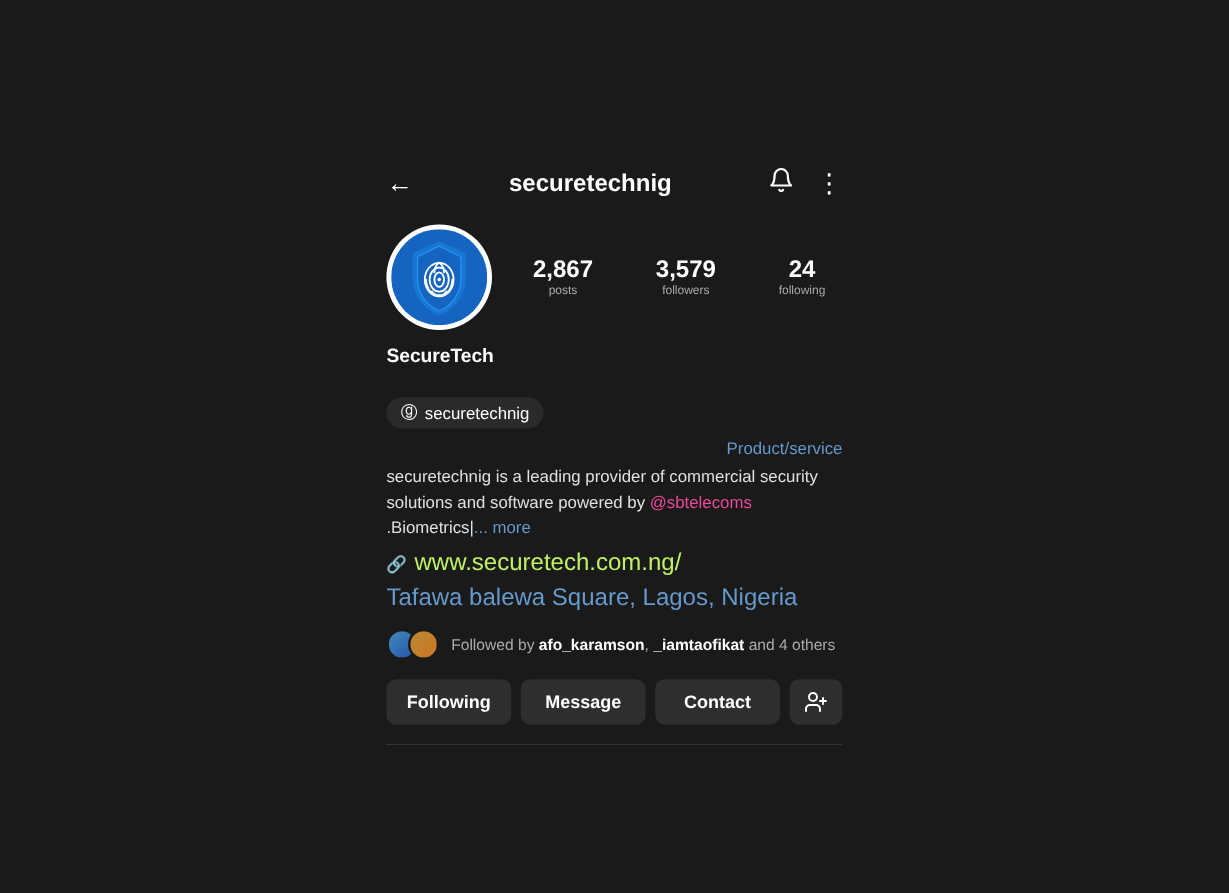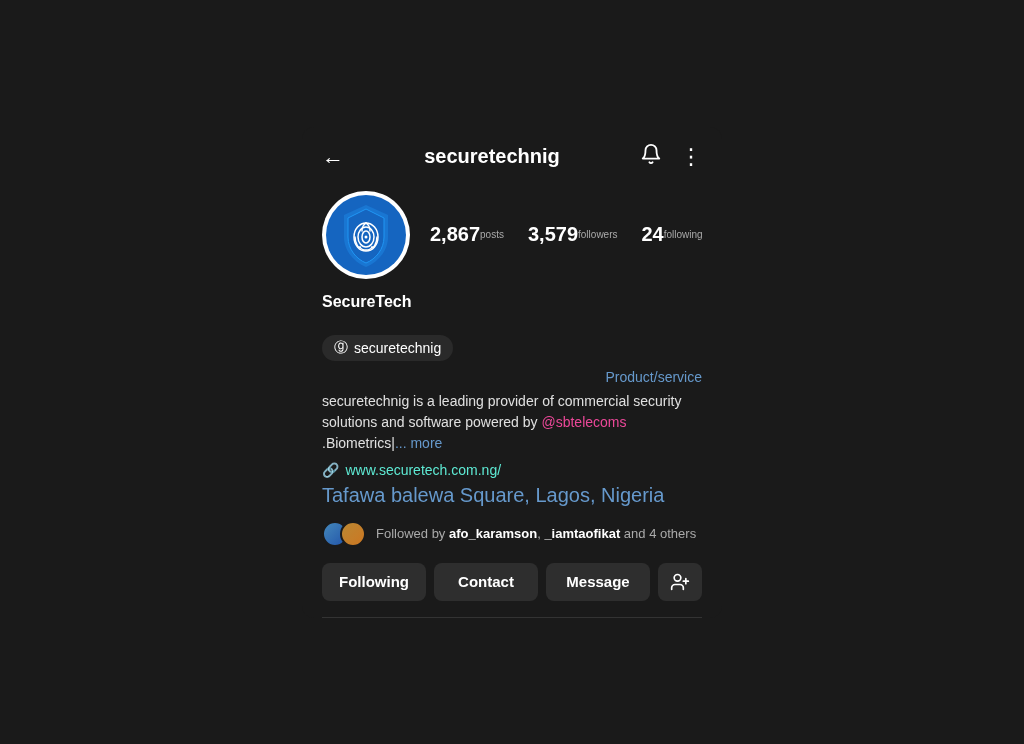--- a/index.html
+++ b/index.html
@@ -74,21 +74,21 @@
     }
 
     .stats-row {
       display: flex;
       gap: 24px;
       flex: 1;
       justify-content: space-around;
     }
     .stat-item {
       display: flex;
-      flex-direction: row;
+      flex-direction: column;
       align-items: center;
     }
     .stat-number {
       font-size: 20px;
       font-weight: 700;
       color: #ffffff;
     }
     .stat-label {
       font-size: 10px;
       color: #aaaaaa;
@@ -143,22 +143,22 @@
       display: flex;
       align-items: center;
       gap: 6px;
       margin-bottom: 6px;
     }
     .link-icon {
       color: #6699cc;
       font-size: 14px;
     }
     .website-link {
-      color: #5eead4;
-      font-size: 14px;
+      color: #bef264;
+      font-size: 20px;
     }
     .location-text {
       color: #6699cc;
       font-size: 20px;
       margin-bottom: 14px;
     }
 
     
     .followed-by {
       display: flex;
@@ -318,22 +318,22 @@
       <div class="follower-avatar" style="background: linear-gradient(135deg, #bb8833, #cc7722);">
       </div>
     </div>
     <div class="followed-text">
       Followed by <strong>afo_karamson</strong>, <strong>_iamtaofikat</strong> and 4 others
     </div>
   </div>
 
   <div class="action-buttons">
     <button class="btn">Following</button>
+    <button class="btn">Message</button>
     <button class="btn">Contact</button>
-    <button class="btn">Message</button>
     <button class="btn-icon">
       <svg width="20" height="20" viewBox="0 0 24 24" fill="none" stroke="white" stroke-width="2" stroke-linecap="round" stroke-linejoin="round">
         <path d="M16 21v-2a4 4 0 0 0-4-4H6a4 4 0 0 0-4 4v2"></path>
         <circle cx="9" cy="7" r="4"></circle>
         <line x1="19" y1="8" x2="19" y2="14"></line>
         <line x1="22" y1="11" x2="16" y2="11"></line>
       </svg>
     </button>
   </div>
 

